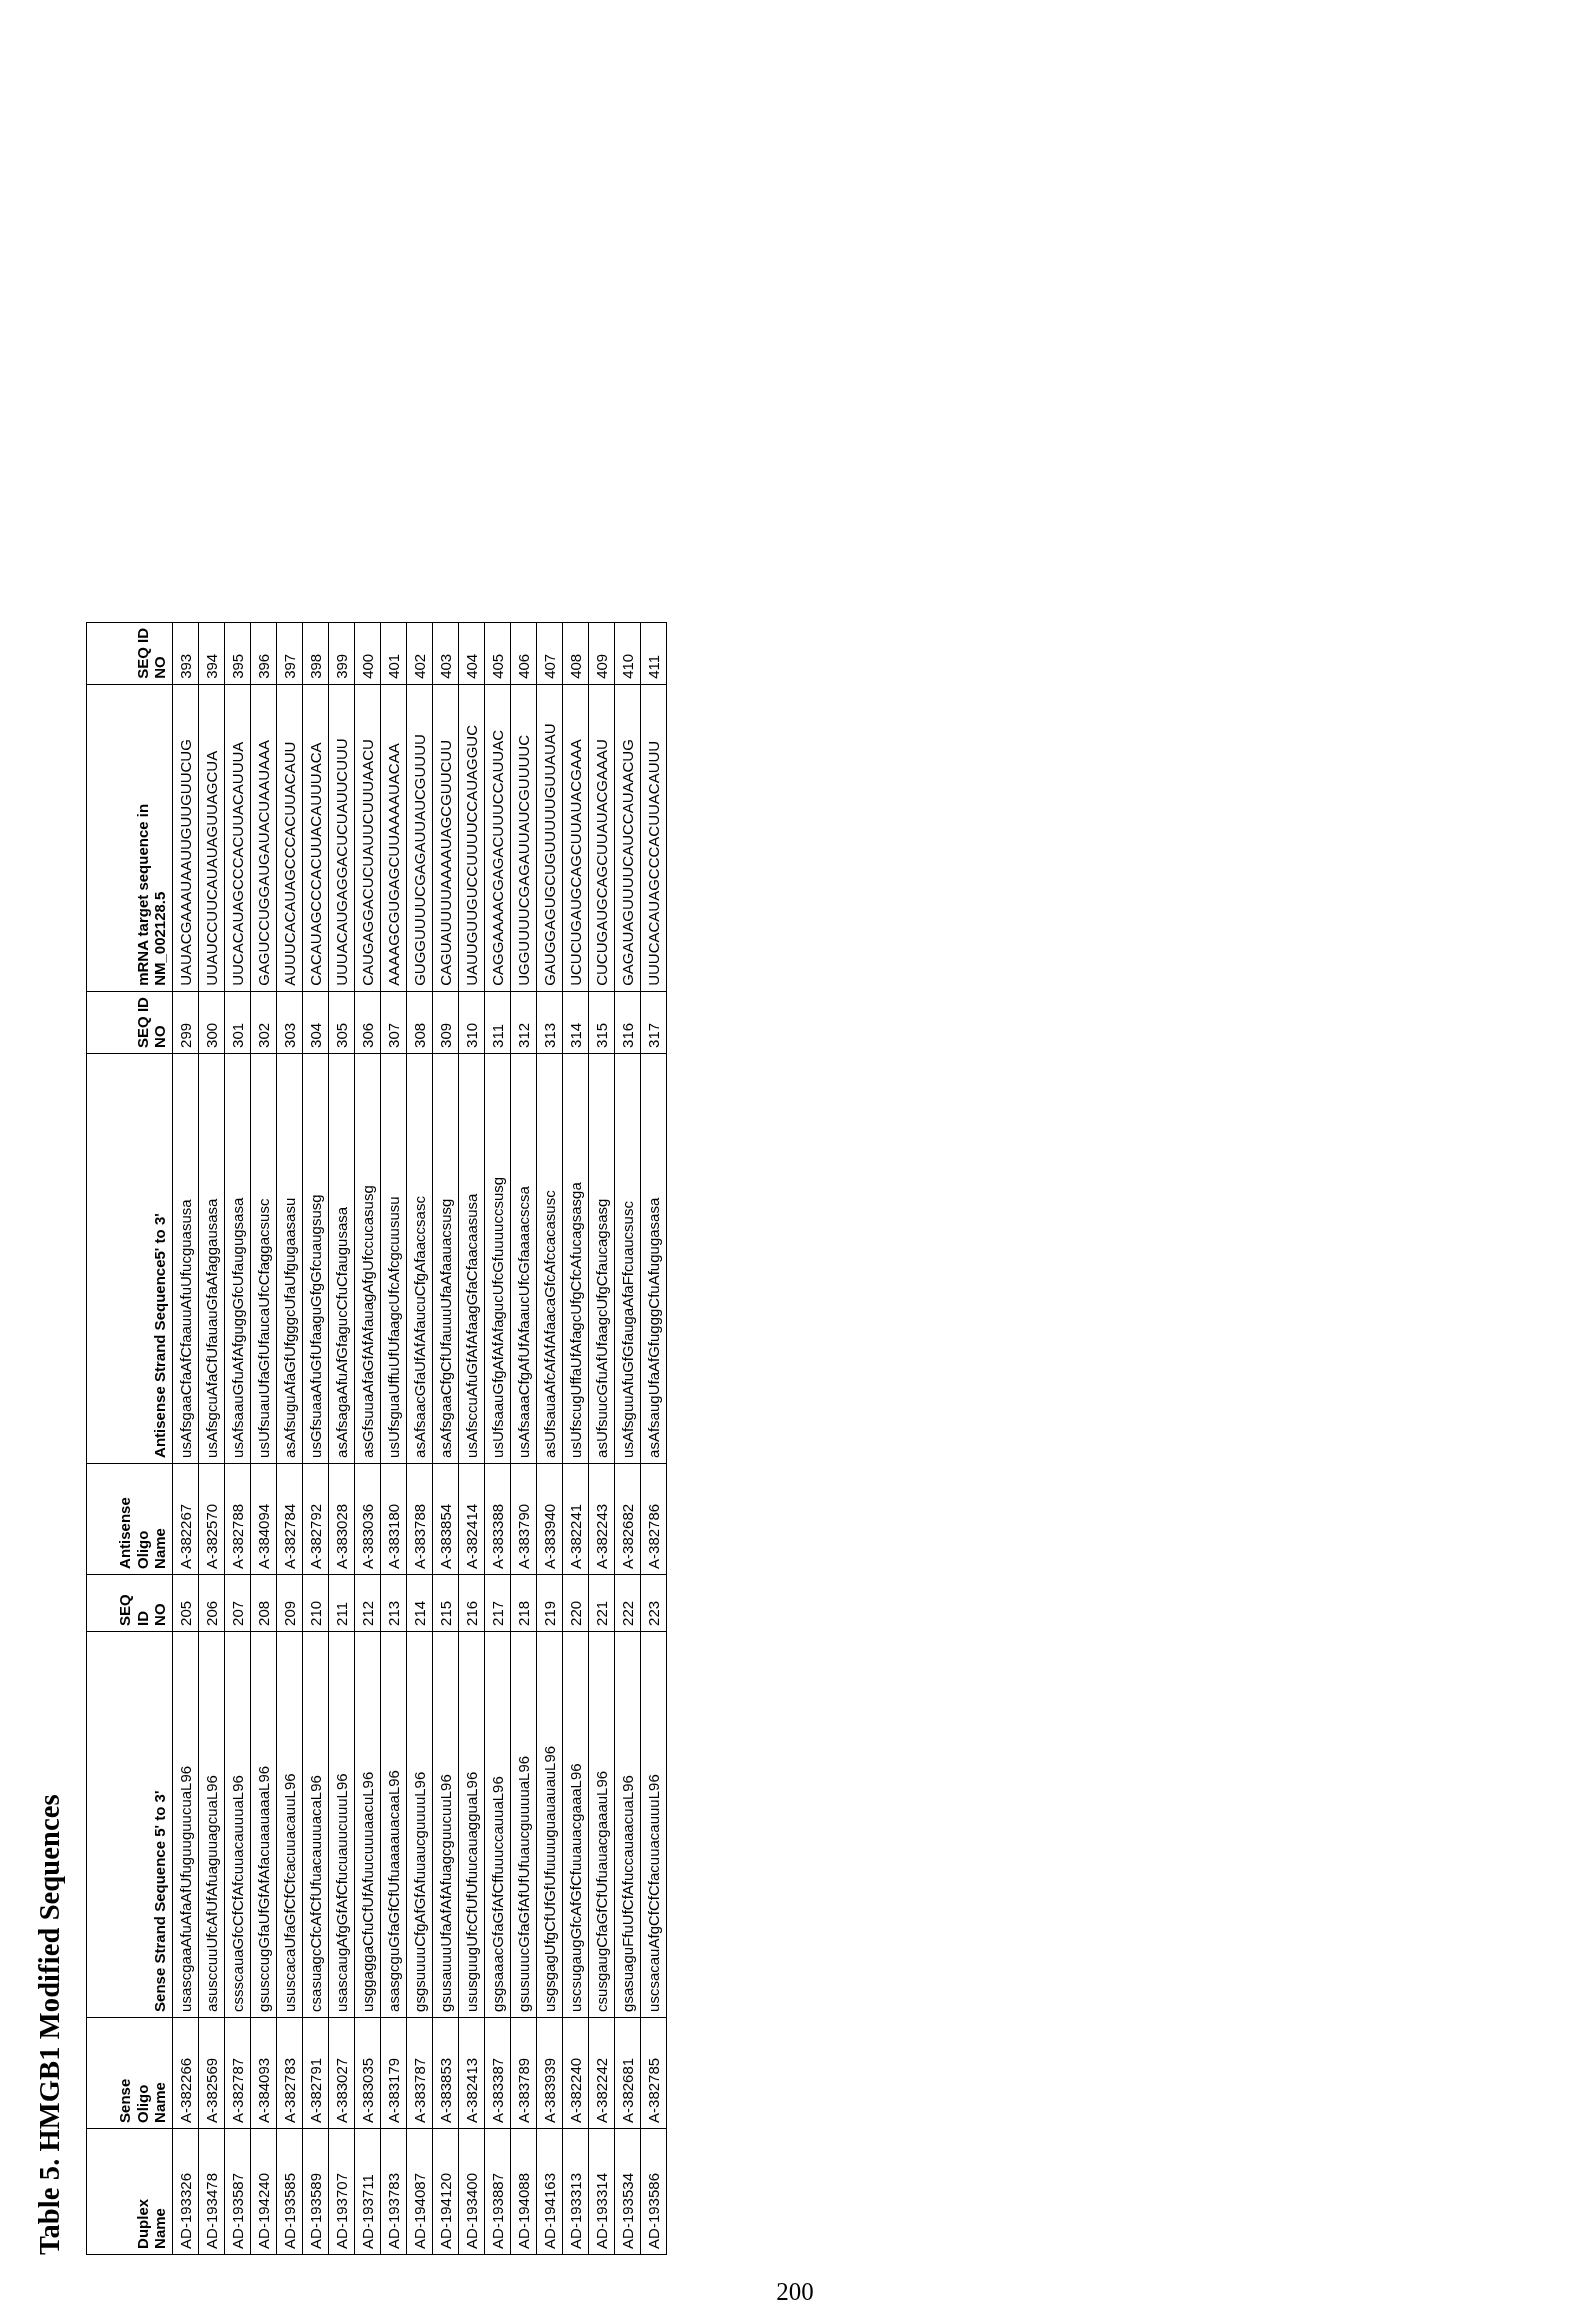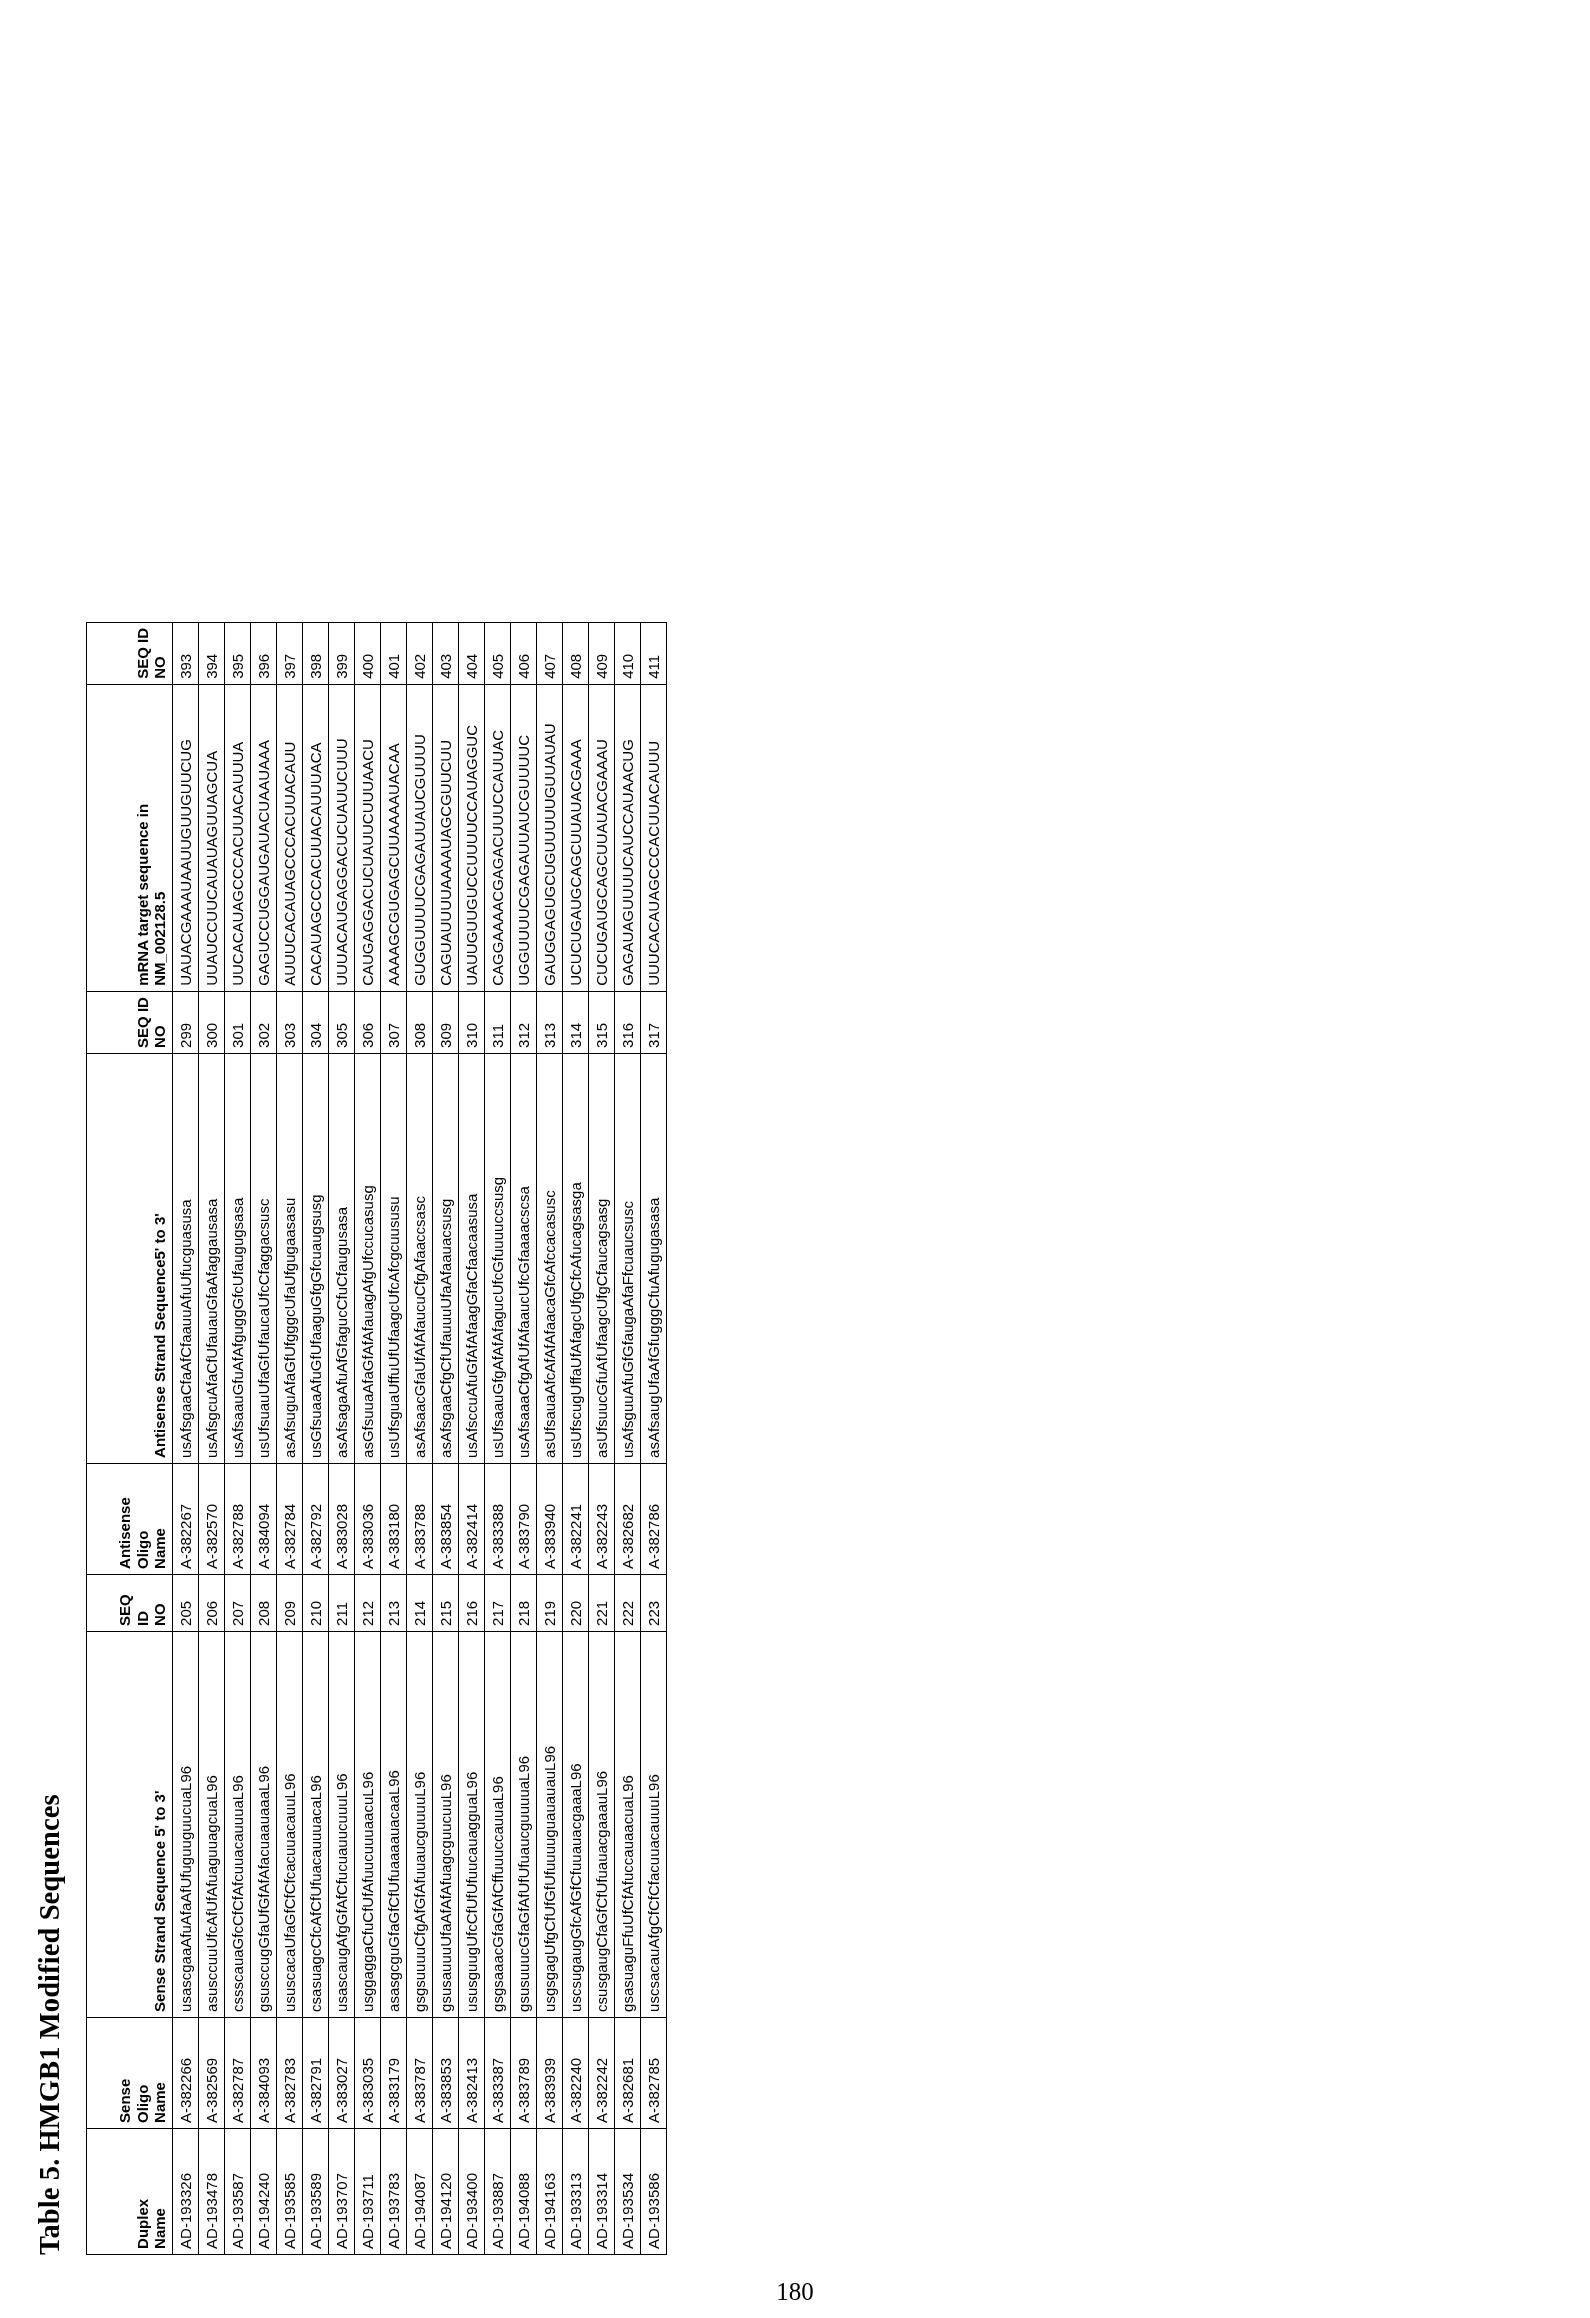--- a/index.html
+++ b/index.html
@@ -380,14 +380,14 @@
               <td>UUUCACAUAGCCCACUUACAUUU</td>
               <td>411</td>
             </tr>
           </tbody>
       </table>
     </div>
 
   </div>
 </div>
 
-<div class="folio">180</div>
+<div class="folio">200</div>
 
 
 </body></html>

